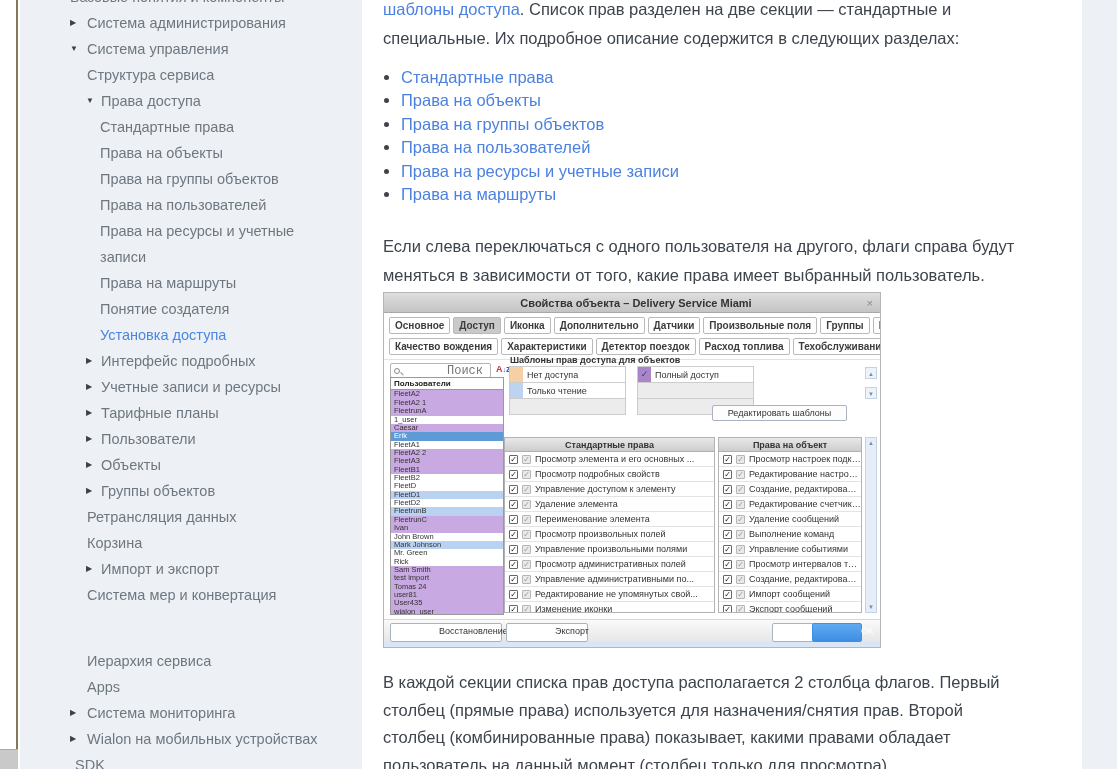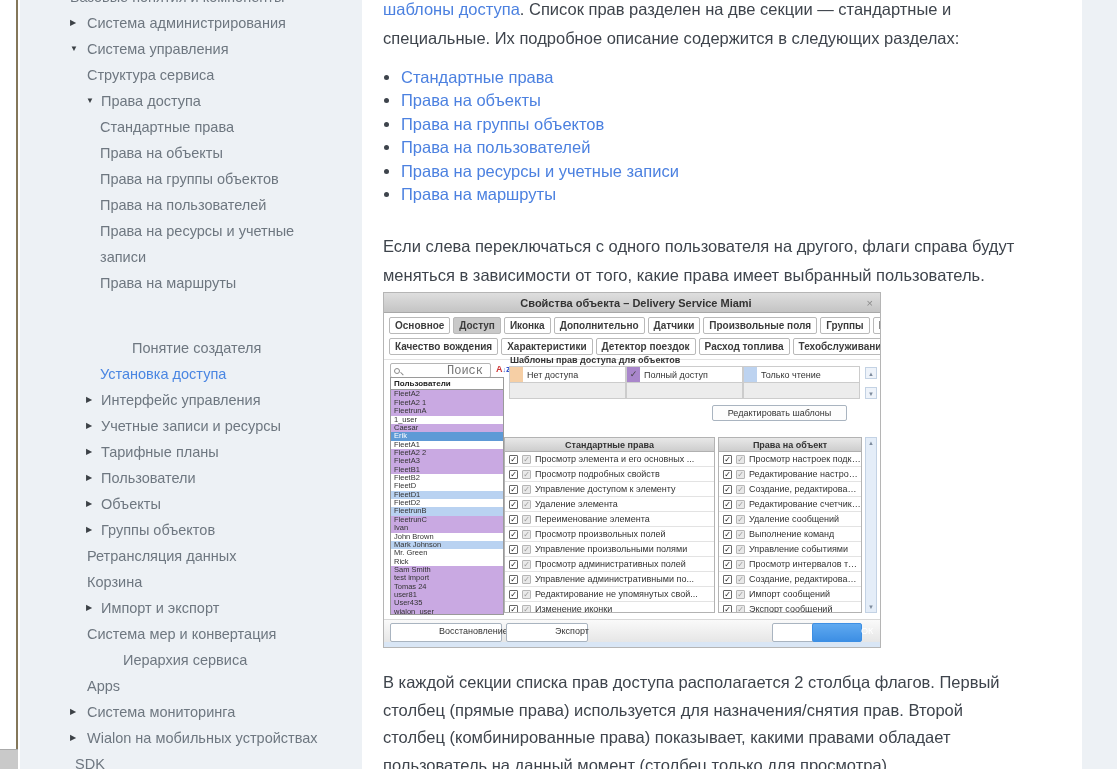--- a/index.html
+++ b/index.html
@@ -39,21 +39,21 @@
   .dtab.active { background:#c9c9c9; }
   .dlg-sep { position:absolute; top:66px; left:0; right:0; border-top:1px solid #e2e2e2; }
   .search-box { position:absolute; top:70px; left:6px; width:101px; height:15px; border:1px solid #b5b5b5; border-radius:2px; background:#fff; display:flex; align-items:center; padding:0 3px; gap:3px; }
   .search-box input { border:none; outline:none; width:80px; font-size:12px; color:#555; font-family:Liberation Mono, monospace; padding:0;text-align:right; }
   .mag { width:6px; height:6px; border:1px solid #8a8a8a; border-radius:50%; position:relative; flex:none; }
   .mag::after { content:""; position:absolute; left:4.5px; top:4.5px; width:3.5px; height:1px; background:#8a8a8a; transform:rotate(45deg); }
   .az { position:absolute; top:71px; left:112px; font-size:9px; font-weight:bold; cursor:pointer; }
   .az .a { color:#cc3333; } .az .arr { color:#3355cc; font-size:7px; } .az .z { color:#3355cc; }
   .tpl-label { position:absolute; top:62px; left:126px; font-size:9px; font-weight:bold; color:#333; }
   .tgrid { position:absolute; top:74px; left:126px; width:351px; display:flex; flex-wrap:wrap; }
-  .tcell { width:117px; height:17px; border:1px solid #ccc; margin:-1px 1px 0 -1px; background:#fff; display:flex; align-items:center; gap:4px; cursor:pointer; }
+  .tcell { width:117px; height:17px; border:1px solid #ccc; margin:-1px 12px 0 -1px; background:#fff; display:flex; align-items:center; gap:4px; cursor:pointer; }
   .tcell.empty { background:#ececec; cursor:default; }
   .swatch { width:13px; height:15px; flex:none; font-size:9px; line-height:15px; text-align:center; color:#444; }
   .tlabel { font-size:9px; color:#333; white-space:nowrap; }
   .mini-arrow { position:absolute; left:481px; width:12px; height:12px; font-size:6px; color:#7d8b9d; text-align:center; line-height:12px; background:#eef3fa; border:1px solid #c3d2e4; cursor:pointer; }
   #tpl-up { top:74px; } #tpl-down { top:94px; }
   .edit-btn { position:absolute; top:112px; left:328px; width:135px; height:16px; border:1px solid #a9b4c0; border-radius:2px; background:#fdfdfd; font-size:9px; color:#333; text-align:center; line-height:14px; cursor:pointer; }
   .users-panel { position:absolute; top:84px; left:6px; width:114px; height:238px; border:1px solid #9a9a9a; background:#fff; overflow:hidden; }
   .users-header { height:12px; line-height:12px; font-size:8px; font-weight:bold; color:#222; padding-left:3px; border-bottom:1px solid #999; background:#fff; }
   .urow { height:8.37px; line-height:8.6px; font-size:7.5px; color:#333; padding-left:3px; white-space:nowrap; overflow:hidden; cursor:pointer; }
   .urow.purple { background:#c9a9e2; }
@@ -93,33 +93,33 @@
       <li class="nav-item" style="padding-left: 67px;"><span class="tri" style="left: 50px;">▶</span><span class="nav-label">Система администрирования</span></li>
       <li class="nav-item" style="padding-left: 67px;"><span class="tri" style="left: 50px;">▼</span><span class="nav-label">Система управления</span></li>
       <li class="nav-item" style="padding-left: 67px;"><span class="nav-label">Структура сервиса</span></li>
       <li class="nav-item" style="padding-left: 81px;"><span class="tri" style="left: 66px;">▼</span><span class="nav-label">Права доступа</span></li>
       <li class="nav-item" style="padding-left: 80px;"><span class="nav-label">Стандартные права</span></li>
       <li class="nav-item" style="padding-left: 80px;"><span class="nav-label">Права на объекты</span></li>
       <li class="nav-item" style="padding-left: 80px;"><span class="nav-label">Права на группы объектов</span></li>
       <li class="nav-item" style="padding-left: 80px;"><span class="nav-label">Права на пользователей</span></li>
       <li class="nav-item" style="padding-left: 80px;"><span class="nav-label">Права на ресурсы и учетные записи</span></li>
       <li class="nav-item" style="padding-left: 80px;"><span class="nav-label">Права на маршруты</span></li>
-      <li class="nav-item" style="padding-left: 112px; margin-top: 39px;"><span class="nav-label">Понятие создателя</span></li>
+      <li class="nav-item" style="padding-left: 80px;"><span class="nav-label">Понятие создателя</span></li>
       <li class="nav-item active" style="padding-left: 80px;"><span class="nav-label">Установка доступа</span></li>
-      <li class="nav-item" style="padding-left: 81px;"><span class="tri" style="left: 66px;">▶</span><span class="nav-label">Интерфейс управления</span></li>
+      <li class="nav-item" style="padding-left: 81px;"><span class="tri" style="left: 66px;">▶</span><span class="nav-label">Интерфейс подробных</span></li>
       <li class="nav-item" style="padding-left: 81px;"><span class="tri" style="left: 66px;">▶</span><span class="nav-label">Учетные записи и ресурсы</span></li>
       <li class="nav-item" style="padding-left: 81px;"><span class="tri" style="left: 66px;">▶</span><span class="nav-label">Тарифные планы</span></li>
       <li class="nav-item" style="padding-left: 81px;"><span class="tri" style="left: 66px;">▶</span><span class="nav-label">Пользователи</span></li>
       <li class="nav-item" style="padding-left: 81px;"><span class="tri" style="left: 66px;">▶</span><span class="nav-label">Объекты</span></li>
       <li class="nav-item" style="padding-left: 81px;"><span class="tri" style="left: 66px;">▶</span><span class="nav-label">Группы объектов</span></li>
       <li class="nav-item" style="padding-left: 67px;"><span class="nav-label">Ретрансляция данных</span></li>
       <li class="nav-item" style="padding-left: 67px;"><span class="nav-label">Корзина</span></li>
       <li class="nav-item" style="padding-left: 81px;"><span class="tri" style="left: 66px;">▶</span><span class="nav-label">Импорт и экспорт</span></li>
       <li class="nav-item" style="padding-left: 67px;"><span class="nav-label">Система мер и конвертация</span></li>
-      <li class="nav-item" style="padding-left: 103px;"><span class="nav-label">Иерархия сервиса</span></li>
+      <li class="nav-item" style="padding-left: 67px; margin-top: 40px;"><span class="nav-label">Иерархия сервиса</span></li>
       <li class="nav-item" style="padding-left: 67px;"><span class="nav-label">Apps</span></li>
       <li class="nav-item" style="padding-left: 67px;"><span class="tri" style="left: 50px;">▶</span><span class="nav-label">Система мониторинга</span></li>
       <li class="nav-item" style="padding-left: 67px;"><span class="tri" style="left: 50px;">▶</span><span class="nav-label">Wialon на мобильных устройствах</span></li>
       <li class="nav-item" style="padding-left: 55px;"><span class="nav-label">SDK</span></li>
     </ul>
 </nav>
 
 <main class="main">
   <div class="content">
     <p class="body-text" id="p1"><a class="doc-link">шаблоны доступа</a><span>. Список прав разделен на две секции — стандартные и специальные. Их подробное описание содержится в следующих разделах:</span></p>

